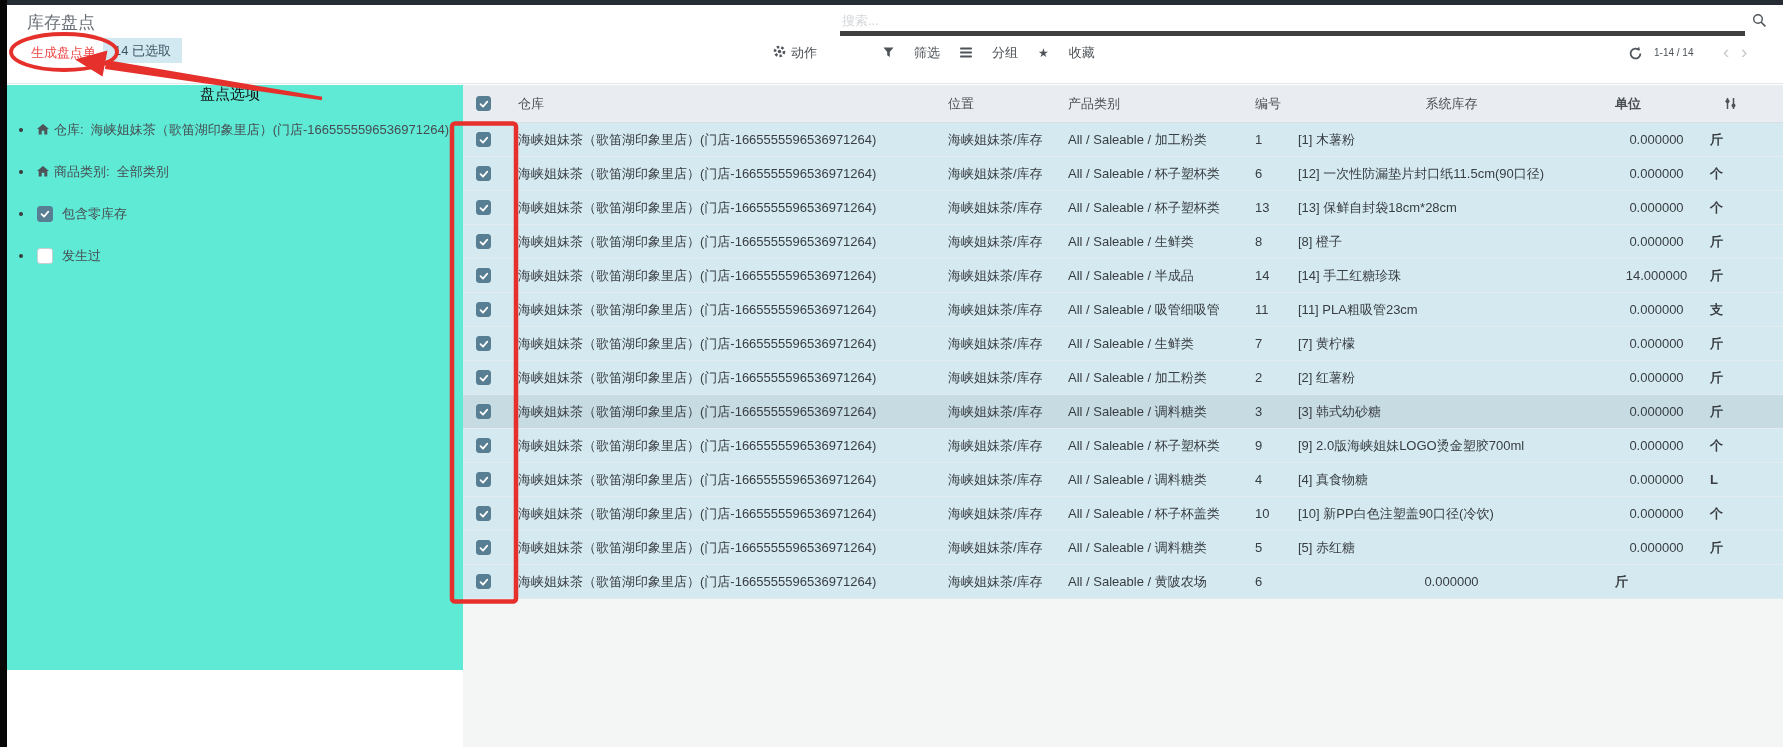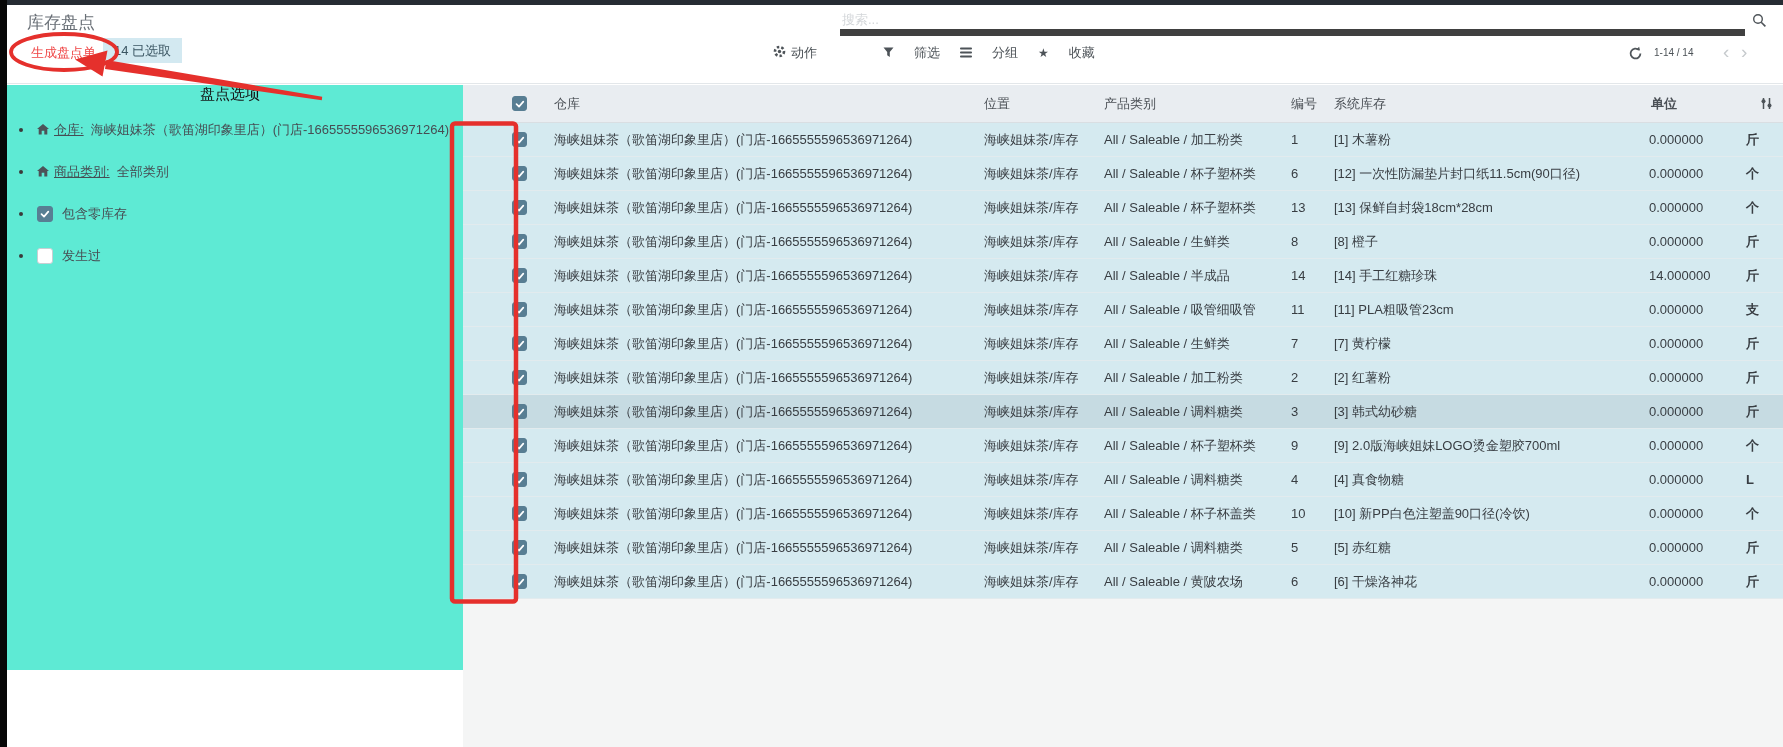--- a/index.html
+++ b/index.html
@@ -17,53 +17,53 @@
   .page-title { position:absolute; left:20px; top:6px; font-size:17px; color:#6a7077; }
   .btn-generate { position:absolute; left:18px; top:36px; font-size:13px; color:#ef4444; background:none; border:none; padding:3px 6px; cursor:pointer; font-family:inherit; }
   .badge-selected { position:absolute; left:96px; top:33px; font-size:13px; color:#3c5starts; color:#3b5663; background:#d3e9f1; padding:5px 11px; line-height:15px; white-space:nowrap; }
   .toolbar { position:absolute; left:766px; top:39px; display:flex; align-items:center; }
   .tb-item { display:inline-flex; align-items:center; gap:5px; font-size:13px; color:#4c5257; cursor:pointer; white-space:nowrap; }
   .tb-item.actions { margin-right:46px; }
   .tb-item + .tb-item { margin-left:20px;gap:20px; }
   .tb-item .star { font-size:12px; color:#4d5358; line-height:1; }
   .search-input {
     position:absolute; left:833px; top:4px; width:905px; height:27px;
-    border:none; border-bottom:7px solid #404040; outline:none; background:transparent;
+    border:none; border-bottom:5px solid #404040; outline:none; background:transparent;
     font-size:13px; color:#3b82f6; font-family:inherit; padding:0 2px;
   }
   .search-input::placeholder { color:#d3d6d9; }
   .search-icon { position:absolute; left:1745px; top:8px; }
   .pager-refresh { position:absolute; left:1621px; top:41px; cursor:pointer; }
   .pager-text { position:absolute; left:1647px; top:42px; font-size:10px; color:#4c5257; white-space:nowrap; }
   .pager-prev { position:absolute; left:1716px; top:36px; font-size:19px; color:#c6cacd; cursor:default; }
   .pager-next { position:absolute; left:1734px; top:36px; font-size:19px; color:#c6cacd; cursor:default; }
 
   
   .sidebar { position:absolute; left:7px; top:85px; width:456px; height:585px; background:#5eead4; z-index:5; }
   .options-label { position:absolute; left:193px; top:0; font-size:15px; color:#141414; }
   .facets { position:absolute; left:12px; top:36px; margin:0; padding:0; list-style:none; }
   .facet { display:flex; align-items:center; margin-bottom:24px; height:18px; font-size:13px; color:#474d53; white-space:nowrap; }
   .bullet { width:4px; height:4px; border-radius:50%; background:#3a3a3a; margin:0 14px 0 0; flex:0 0 auto; }
   .facet .home { margin-right:5px; flex:0 0 auto; }
-  .facet-label { margin-right:7px;text-decoration:underline; }
+  .facet-label { margin-right:7px; }
   .cb { width:15px; height:15px; border-radius:3px; background:#fff; border:1px solid #c9ced3; display:inline-flex; align-items:center; justify-content:center; flex:0 0 auto; }
   .cb svg { visibility:hidden; }
   .cb.on { background:#587e93; border-color:#587e93; }
   .cb.on svg { visibility:visible; }
   .facet .cb { margin-right:9px; width:16px; height:16px; }
 
   
   .content { position:absolute; left:463px; top:85px; width:1320px; height:662px; background:#f4f5f5; }
-  .grid { display:grid; grid-template-columns:55px 430px 120px 187px 43px 315px 95px 45px 30px; align-items:center;padding-left:36px; }
+  .grid { display:grid; grid-template-columns:55px 430px 120px 187px 43px 315px 95px 45px 30px; align-items:center; }
   .thead { height:38px; background:#e9edf1; border-bottom:1px solid #d9dee2; font-size:13px; color:#4b5056; }
   .tr { height:34px; background:#d5eaf0; border-bottom:1px solid #e2ebee; font-size:13px; color:#383d42; cursor:pointer; }
   .tr.hl { background:#c6dbe2; }
   .td, .th { white-space:nowrap; overflow:hidden; }
   .c-check { padding-left:13px; display:flex; align-items:center; }
-  .c-stock { text-align:left; padding-right:8px; }
+  .c-stock { text-align:center; padding-right:8px; }
   .c-unit { padding-left:2px;font-weight:bold; }
   .c-icon { display:flex; justify-content:center; }
 
   .annotations { position:absolute; left:0; top:0; width:1783px; height:747px; z-index:60; pointer-events:none; }
 </style>
 </head>
 <body>
 
 <div class="edge-left"></div>
 <div class="navbar"></div>
@@ -406,21 +406,20 @@
           <span class="cb on">
             <svg width="12" height="12" viewBox="0 0 12 12">
               <polyline points="2.5,6.2 5,8.6 9.3,3.6" fill="none" stroke="#fff" stroke-width="1.7" stroke-linecap="round" stroke-linejoin="round"></polyline>
             </svg>
           </span>
         </div>
     <div class="td">海峡姐妹茶（歌笛湖印象里店）(门店-1665555596536971264)</div>
     <div class="td">海峡姐妹茶/库存</div>
     <div class="td">All / Saleable / 黄陂农场</div>
     <div class="td">6</div>
-    <div class="td">[6] 干燥洛神花</div>
     <div class="td c-stock">0.000000</div>
     <div class="td c-unit">斤</div>
     <div class="td c-icon"></div>
   </div>
     </div>
 </div>
 
 <svg class="annotations" viewBox="0 0 1783 747">
   <ellipse cx="64" cy="52" rx="53" ry="18" fill="none" stroke="#e5302c" stroke-width="3.8"></ellipse>
   <polygon points="106.4,59.9 322.2,96.8 321.8,100.2 105,69" fill="#e5302c"></polygon>

